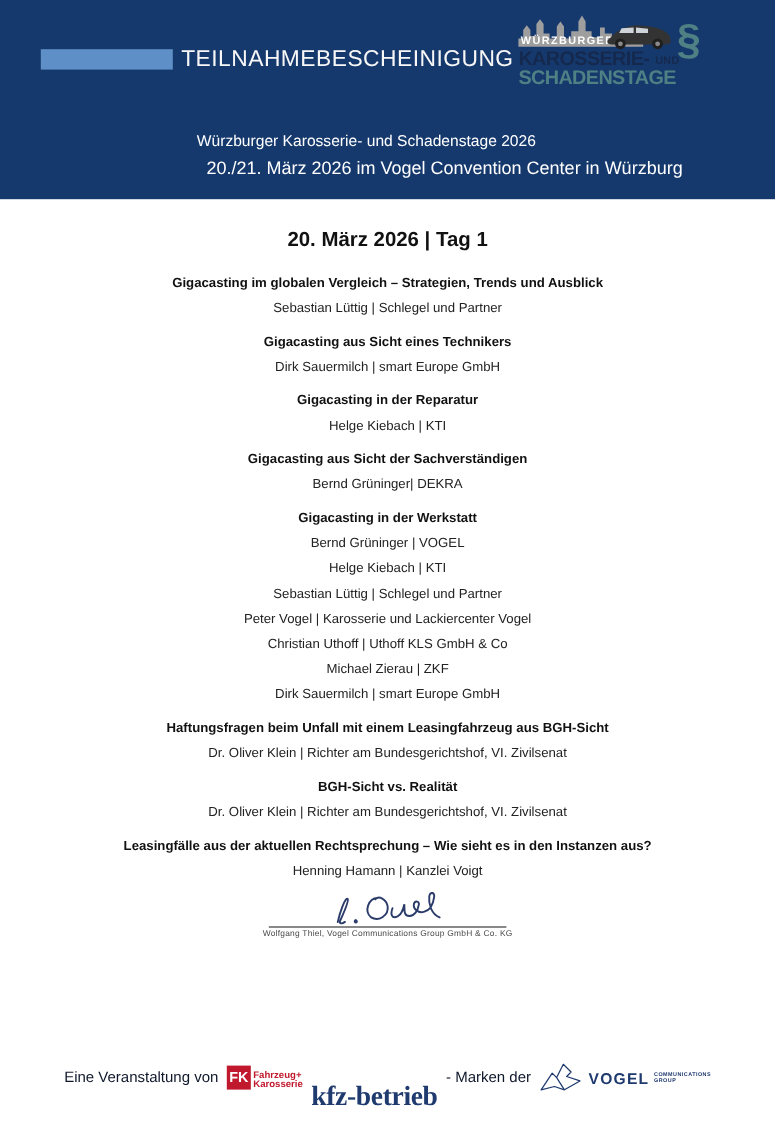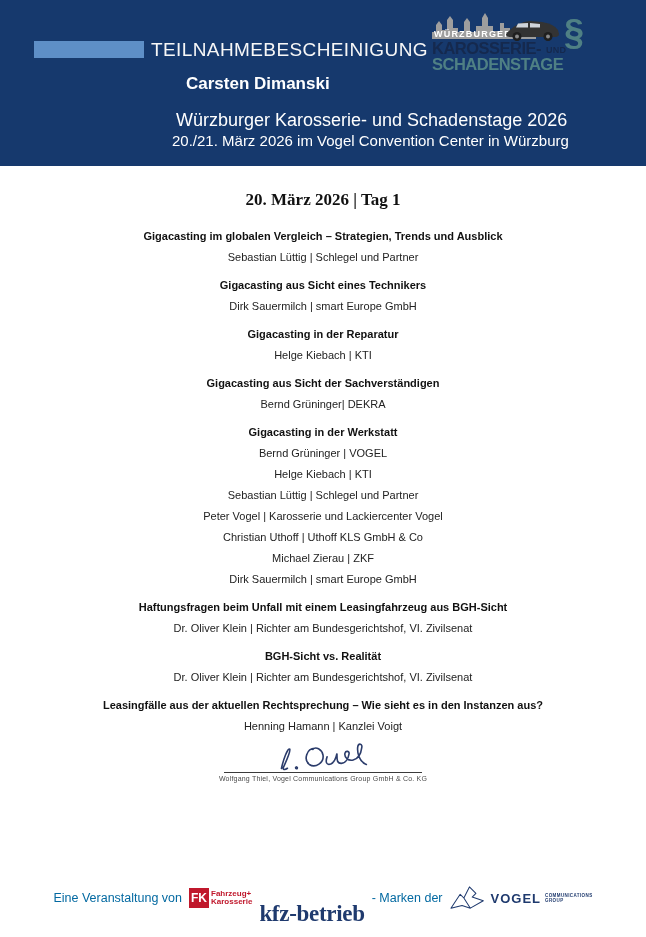--- a/index.html
+++ b/index.html
@@ -4,50 +4,50 @@
 <style>
   html,body{margin:0;padding:0;background:#fff;}
   .page{position:relative;width:646px;height:937px;background:#ffffff;overflow:hidden;
         font-family:"Liberation Sans",sans-serif;color:#1a1a1a;}
 
   
   .band{position:absolute;top:0;left:0;width:646px;height:166px;background:var(--header-bg,#16396D);color:#fff;}
   .accent{position:absolute;left:34px;top:41px;width:110px;height:17px;background:var(--accent-bar,#5E8FC7);}
   .cert-title{position:absolute;left:151px;top:39px;font-size:19px;letter-spacing:.4px;color:#f7f7f7;white-space:nowrap;}
   .attendee{position:absolute;left:186px;top:74px;font-size:17px;font-weight:bold;white-space:nowrap;}
-  .event-name{position:absolute;left:176px;top:110px;font-size:18px;white-space:nowrap;}
+  .event-name{position:absolute;left:164px;top:110px;font-size:13px;white-space:nowrap;}
   .event-date{position:absolute;left:172px;top:132px;font-size:15px;white-space:nowrap;}
 
   
   .logo{position:absolute;top:8px;right:51px;width:165px;height:66px;overflow:visible;}
   .logo .skyline{fill:var(--logo-gray,#9E9E9E);}
   .logo text{font-family:"Liberation Sans",sans-serif;font-weight:bold;}
   .t-city{font-size:9px;fill:#ffffff;letter-spacing:1.2px;}
   .t-karo{font-size:16.5px;fill:#15294E;letter-spacing:-.5px;}
   .t-und{font-size:9px;fill:#15294E;letter-spacing:.3px;}
   .t-schaden{font-size:16.5px;fill:var(--logo-teal,#4F8084);letter-spacing:-.5px;}
   .t-para{font-size:36px;fill:var(--logo-teal,#4F8084);}
 
   
   .agenda{position:absolute;top:166px;left:0;width:646px;text-align:center;padding-top:24px;}
-  .day-title{margin:0 0 16px 0;font-size:17px;font-weight:bold;color:#111;font-family:Liberation Serif, serif;}
+  .day-title{margin:0 0 16px 0;font-size:17px;font-weight:bold;color:#111;}
   .session{margin:0 0 7px 0;font-size:11px;line-height:21px;color:#222;}
   .s-title{font-weight:bold;color:#111;}
 
   
   .sig{position:absolute;top:735px;left:0;width:646px;text-align:center;}
   .sig-svg{width:150px;height:40px;display:block;margin:0 auto;transform:rotate(-2deg);}
   .sig-svg path{fill:none;stroke:var(--ink,#2B3C6B);stroke-width:1.6;stroke-linecap:round;}
   .sig-line{width:198px;margin:-3px auto 0 auto;border-top:1px solid #3a3a3a;}
   .sig-caption{margin-top:2px;font-size:7px;color:#4a4a4a;letter-spacing:.2px;}
 
   
   .foot{position:absolute;bottom:13px;left:0;width:646px;display:flex;align-items:center;justify-content:center;gap:7px;}
-  .f-pre,.f-mid{font-size:12.5px;color:#0369a1;white-space:nowrap;}
-  .fk{display:inline-flex;align-items:center;gap:2px;}
+  .f-pre,.f-mid{font-size:12.5px;color:#0f172a;white-space:nowrap;}
+  .fk{display:inline-flex;align-items:flex-end;gap:2px;}
   .fk-mark{display:inline-flex;align-items:center;justify-content:center;width:20px;height:20px;
            background:var(--fk-red,#C0182C);color:#fff;font-weight:bold;font-size:12px;}
   .fk-txt{display:inline-flex;flex-direction:column;line-height:8px;}
   .fk-txt span{font-size:8px;font-weight:bold;color:var(--fk-red,#C0182C);text-align:left;}
   .kfz{font-family:"Liberation Serif",serif;font-weight:bold;font-size:23px;color:var(--brand-navy,#1F3A6E);
        letter-spacing:-.3px;line-height:20px;margin-top:32px;}
   .vogel{display:inline-flex;align-items:center;gap:4px;}
   .bird{width:37px;height:26px;}
   .bird path{fill:#ffffff;stroke:var(--brand-navy,#1F3A6E);stroke-width:1.1;stroke-linejoin:round;}
   .v-name{font-size:13px;font-weight:bold;color:var(--brand-navy,#1F3A6E);letter-spacing:1px;}
@@ -55,21 +55,20 @@
   .v-group span{font-size:4.5px;font-weight:bold;color:var(--brand-navy,#1F3A6E);letter-spacing:.4px;text-align:left;}
 </style>
 </head>
 <body>
 
 <div class="page">
 
   <header class="band">
     <div class="accent"></div>
     <div class="cert-title">TEILNAHMEBESCHEINIGUNG</div>
-    <div class="attendee">Carsten Dimanski</div>
     <div class="event-name">Würzburger Karosserie- und Schadenstage 2026</div>
     <div class="event-date">20./21. März 2026 im Vogel Convention Center in Würzburg</div>
 
     <svg class="logo" viewBox="0 0 165 66" aria-hidden="true">
       <path class="skyline" d="M2,31 L2,24 L6,24 L6,17 L9,13 L12,17 L12,22 L17,22 L17,12 L20,8 L23,12 L23,20 L28,20 L28,24 L34,24 L34,14 L37,10 L40,14 L40,24 L46,24 L46,18 L52,18 L52,10 L55,5 L58,10 L58,18 L63,18 L63,23 L70,23 L70,15 L74,15 L74,20 L80,20 L80,25 L88,25 L88,20 L94,20 L94,25 L100,25 L100,22 L106,22 L106,31 Z"></path>
       <text class="t-city" x="4" y="29">WÜRZBURGER</text>
       <g transform="translate(72,6)">
         <path d="M4,20 Q14,8 28,7 L40,8 Q52,10 56,16 L57,20 Q57,23 53,23 L8,23 Q4,23 4,20 Z" fill="#333333"></path>
         <path d="M16,9.5 L26,9 L26,13.5 L14,13.5 Z" fill="#cfd4da"></path>
         <path d="M28,9 L38,10 L38,13.5 L28,13.5 Z" fill="#cfd4da"></path>

